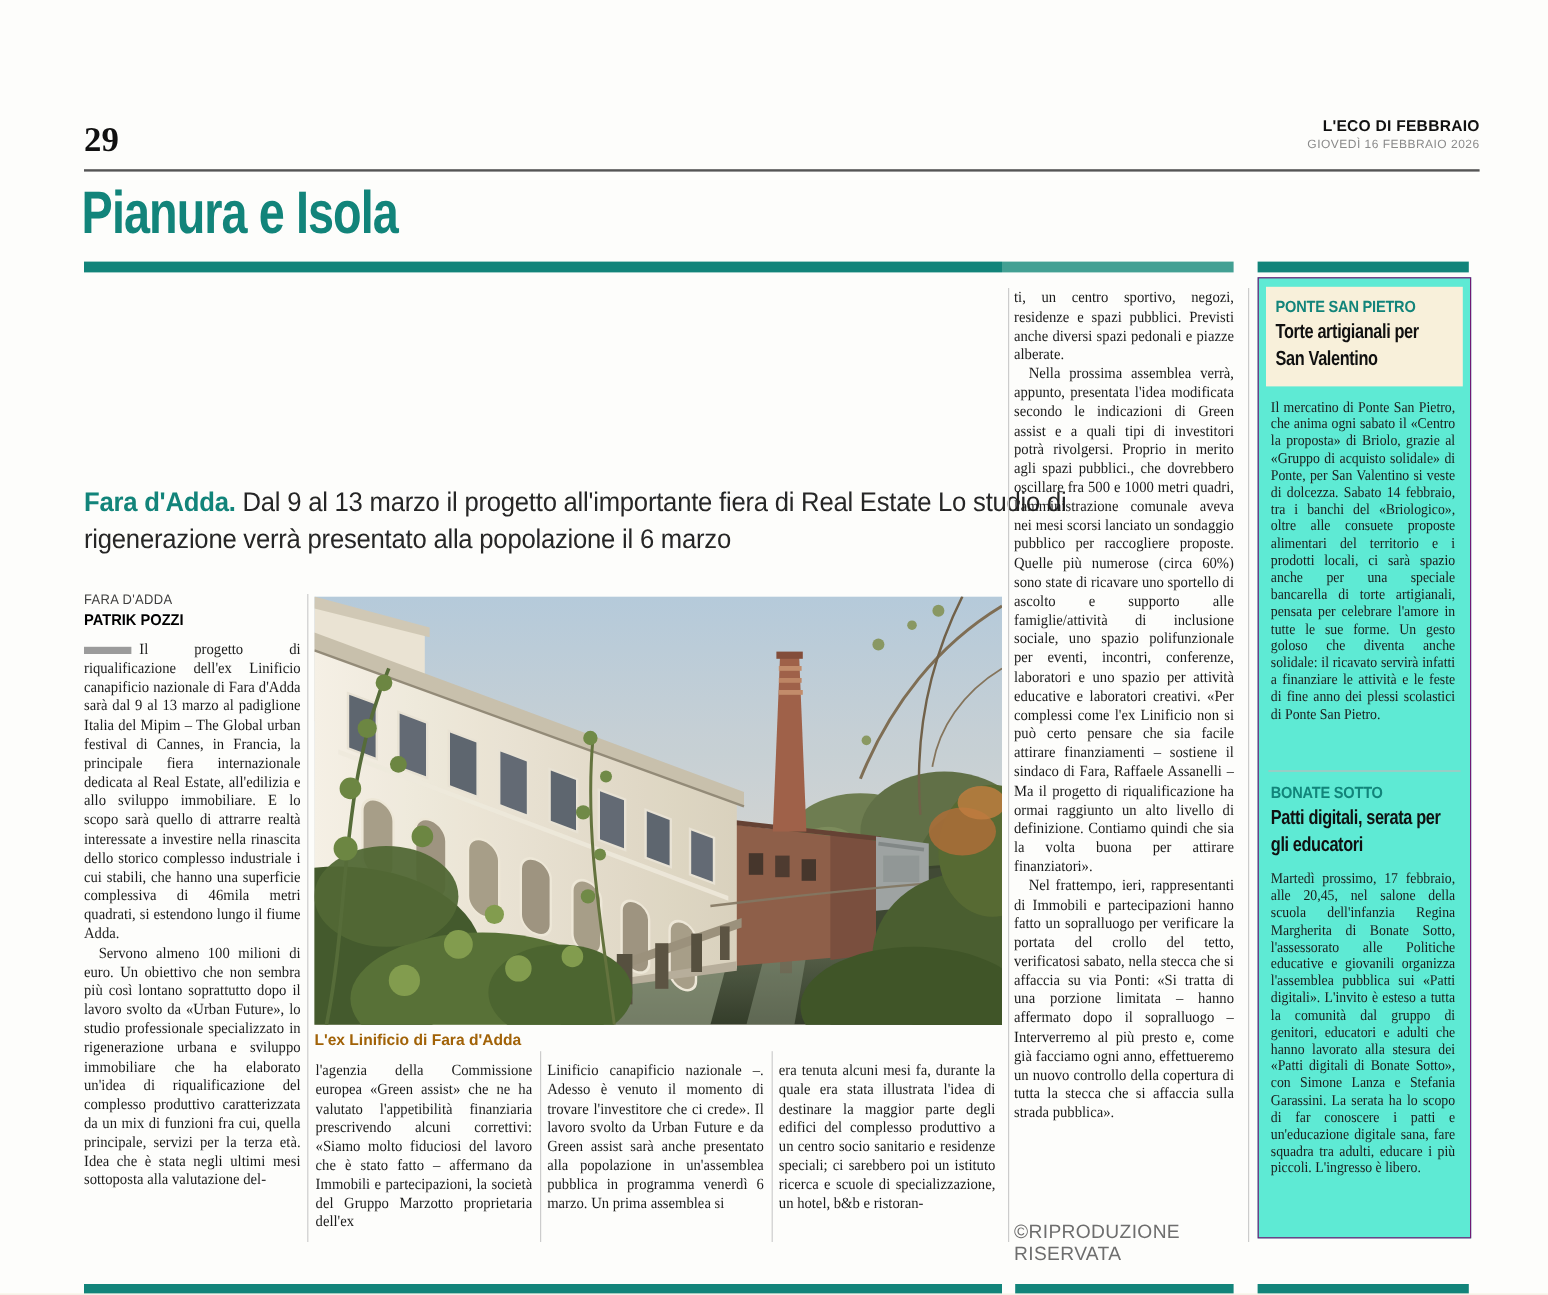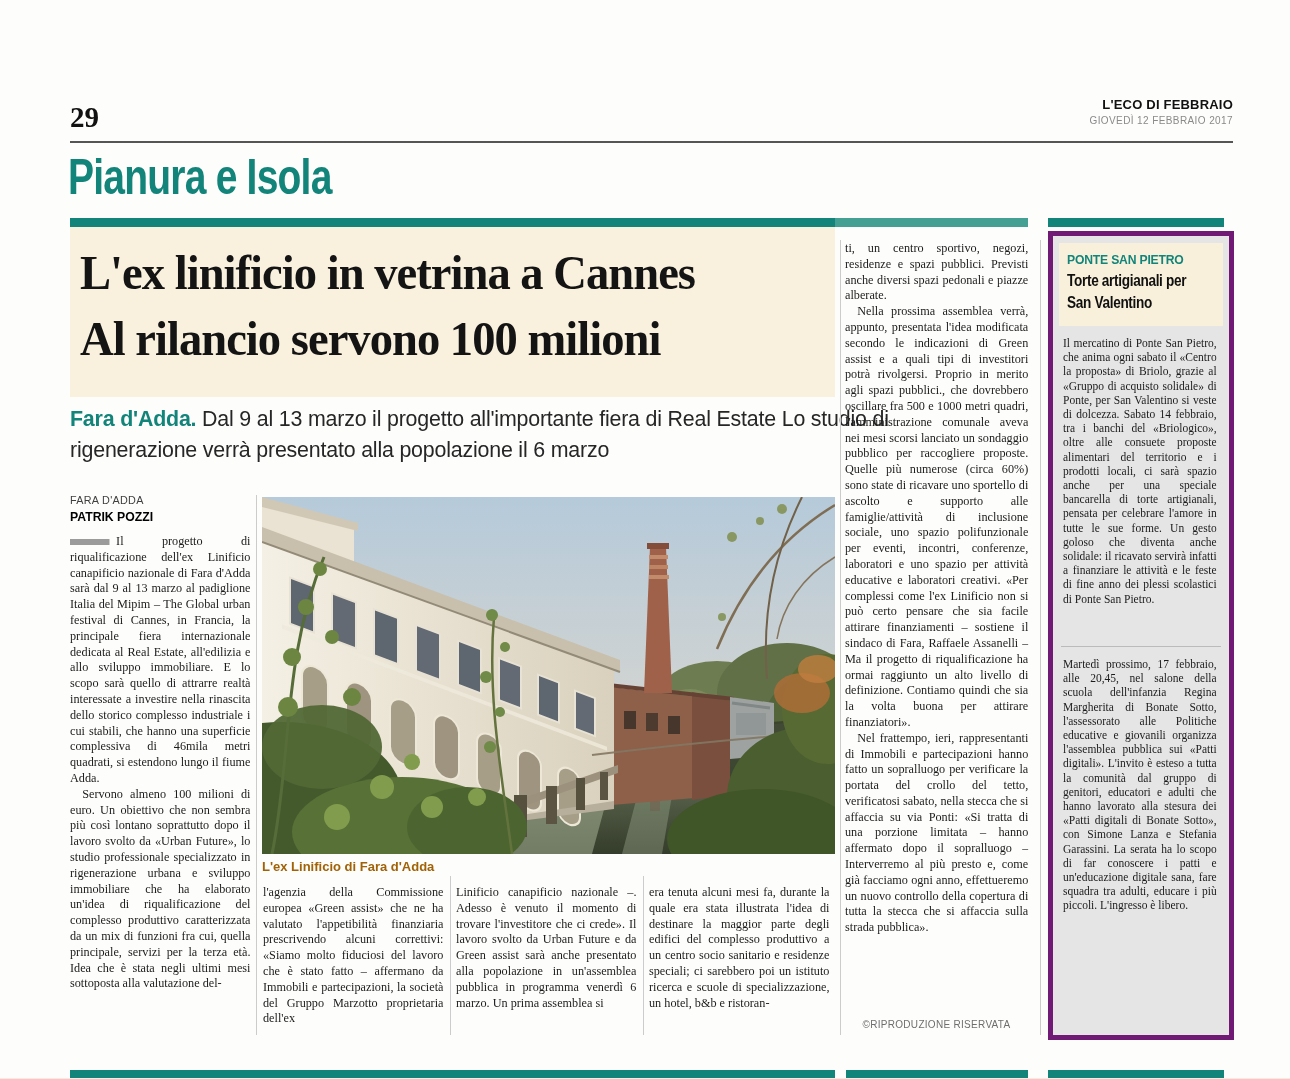--- a/index.html
+++ b/index.html
@@ -38,25 +38,25 @@
   .dateline{font-family:"Liberation Sans",sans-serif;font-size:11.5px;color:#3f3f3f;
             letter-spacing:.3px;margin-bottom:3px;}
   .byline{font-family:"Liberation Sans",sans-serif;font-weight:bold;font-size:13px;color:#000;
           margin-bottom:9px;}
   .bodytext{font-family:"Liberation Serif",serif;font-size:13px;line-height:15.8px;
             text-align:justify;color:#1b1b1b;margin:0;}
   .bodytext.ind{text-indent:13px;}
   .dash{display:inline-block;width:42px;height:6px;background:#9b9b9b;margin-right:7px;}
 
   .caption{font-family:"Liberation Sans",sans-serif;font-weight:bold;font-size:13px;color:#a16207;}
-  .copyright{font-family:"Liberation Sans",sans-serif;font-size:10px;color:#6e6e6e;
-             letter-spacing:.3px;text-align:center;}
+  .copyright{font-family:"Liberation Sans",sans-serif;font-size:16px;color:#6e6e6e;
+             letter-spacing:.3px;text-align:left;}
 
   
-  .side-box{border:5px solid #701a75;background:#e5e5e5;}
+  .side-box{border:1px solid #701a75;background:#5eead4;}
   .side-cream{margin:7px 6px 0 6px;background:#f8f0da;padding:9px 8px 12px 8px;}
   .kicker{font-family:"Liberation Sans",sans-serif;font-weight:bold;font-size:13.5px;
           color:#12847a;letter-spacing:-.2px;transform:scaleX(.9);transform-origin:left top;
           white-space:nowrap;}
   .side-title{font-family:"Liberation Sans",sans-serif;font-weight:bold;font-size:17px;
               line-height:22px;color:#101010;letter-spacing:-.4px;width:183px;
               transform:scaleX(.8);transform-origin:left top;margin-top:3px;}
   .side-body{font-family:"Liberation Serif",serif;font-size:12.5px;line-height:14.2px;
              text-align:justify;color:#1b1b1b;width:167px;transform:scaleX(.92);
              transform-origin:left top;margin:10px 10px 0 10px;overflow:hidden;}
@@ -64,34 +64,30 @@
   .side-inner2{padding:0 10px;}
 </style>
 </head>
 <body>
 
 <div id="page">
 
   <div class="abs page-num" style="left:70px;top:101px;">29</div>
   <div class="abs" style="right:57px;top:97px;">
     <div class="masthead">L'ECO DI FEBBRAIO</div>
-    <div class="edition-date">GIOVEDÌ 12 FEBBRAIO 2017</div>
+    <div class="edition-date">GIOVEDÌ 16 FEBBRAIO 2026</div>
   </div>
   <div class="abs header-rule" style="left:70px;top:141px;width:1163px;"></div>
 
   <div class="abs section-title" style="left:68px;top:150px;">Pianura e Isola</div>
 
   <div class="abs bar" style="left:70px;top:218px;width:765px;background:#12847a;"></div>
   <div class="abs bar" style="left:835px;top:218px;width:193px;background:#43a093;"></div>
   <div class="abs bar" style="left:1048px;top:218px;width:176px;background:#12847a;"></div>
 
-  <div class="abs hl-box" style="left:70px;top:227px;width:765px;height:170px;">
-    <div class="headline" style="margin:16px 0 0 10px;">L'ex linificio in vetrina a Cannes</div>
-    <div class="headline" style="margin:6px 0 0 10px;">Al rilancio servono 100 milioni</div>
-  </div>
 
   <div class="abs standfirst" style="left:70px;top:404px;">
     <span class="lead">Fara d'Adda.</span><span> Dal 9 al 13 marzo il progetto all'importante fiera di Real Estate Lo studio di rigenerazione verrà presentato alla popolazione il 6 marzo</span>
   </div>
 
   <div class="abs vrule" style="left:256px;top:495px;height:540px;"></div>
   <div class="abs vrule" style="left:450px;top:876px;height:159px;"></div>
   <div class="abs vrule" style="left:643px;top:876px;height:159px;"></div>
   <div class="abs vrule" style="left:840px;top:240px;height:795px;"></div>
   <div class="abs vrule" style="left:1040px;top:240px;height:795px;"></div>
@@ -252,20 +248,24 @@
   </div>
   <div class="abs copyright" style="left:845px;top:1019px;width:183px;">©RIPRODUZIONE RISERVATA</div>
 
   <div class="abs side-box" style="left:1048px;top:231px;width:176px;height:799px;">
     <div class="side-cream">
       <div class="kicker">PONTE SAN PIETRO</div>
       <div class="side-title">Torte artigianali per San Valentino</div>
     </div>
     <div class="side-body" style="height:300px;">Il mercatino di Ponte San Pietro, che anima ogni sabato il «Centro la proposta» di Briolo, grazie al «Gruppo di acquisto solidale» di Ponte, per San Valentino si veste di dolcezza. Sabato 14 febbraio, tra i banchi del «Briologico», oltre alle consuete proposte alimentari del territorio e i prodotti locali, ci sarà spazio anche per una speciale bancarella di torte artigianali, pensata per celebrare l'amore in tutte le sue forme. Un gesto goloso che diventa anche solidale: il ricavato servirà infatti a finanziare le attività e le feste di fine anno dei plessi scolastici di Ponte San Pietro.</div>
     <hr class="side-hr">
+    <div class="side-inner2">
+      <div class="kicker">BONATE SOTTO</div>
+      <div class="side-title">Patti digitali, serata per gli educatori</div>
+    </div>
     <div class="side-body" style="height:292px;">Martedì prossimo, 17 febbraio, alle 20,45, nel salone della scuola dell'infanzia Regina Margherita di Bonate Sotto, l'assessorato alle Politiche educative e giovanili organizza l'assemblea pubblica sui «Patti digitali». L'invito è esteso a tutta la comunità dal gruppo di genitori, educatori e adulti che hanno lavorato alla stesura dei «Patti digitali di Bonate Sotto», con Simone Lanza e Stefania Garassini. La serata ha lo scopo di far conoscere i patti e un'educazione digitale sana, fare squadra tra adulti, educare i più piccoli. L'ingresso è libero.</div>
   </div>
 
   <div class="abs bar-b" style="left:70px;top:1070px;width:765px;background:#12847a;"></div>
   <div class="abs bar-b" style="left:846px;top:1070px;width:182px;background:#12847a;"></div>
   <div class="abs bar-b" style="left:1048px;top:1070px;width:176px;background:#12847a;"></div>
   <div class="abs" style="left:0;top:1078px;width:1290px;height:1px;background:#f5edd9;"></div>
 
 </div>
 

